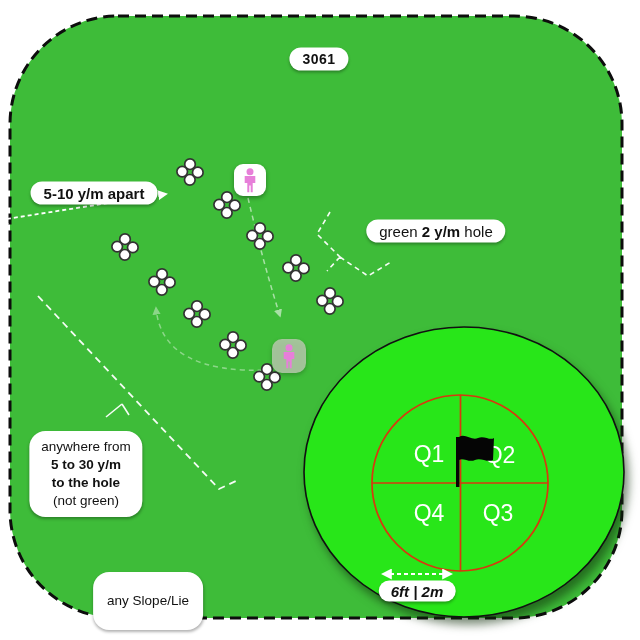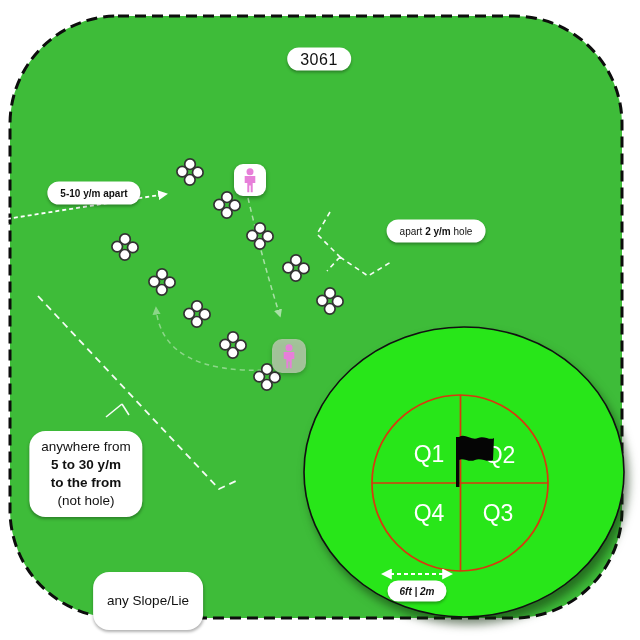--- a/index.html
+++ b/index.html
@@ -5,26 +5,26 @@
   html,body{margin:0;padding:0;background:#fff;}
   .stage{
     position:relative;width:640px;height:640px;background:#ffffff;
     font-family:"Liberation Sans",sans-serif;overflow:hidden;
   }
   .scene{position:absolute;left:0;top:0;width:640px;height:640px;}
   .pill{
     position:absolute;transform:translate(-50%,-50%);
     background:#ffffff;border-radius:16px;color:#111;
     box-shadow:0 2px 3px rgba(0,0,0,.30);
-    font-size:10px;font-weight:600;line-height:17px;
+    font-size:15px;font-weight:600;line-height:17px;
     padding:3px 13px;white-space:nowrap;text-align:center;z-index:5;
   }
   .pill .rw{font-weight:400;}
   .pill .bd{font-weight:700;}
-  .drill-num{font-weight:400;font-size:16px;letter-spacing:.5px;}
+  .drill-num{font-weight:700;font-size:14px;letter-spacing:.5px;}
   .note{
     position:absolute;transform:translate(-50%,-50%);
     background:#ffffff;border-radius:16px;color:#111;
     box-shadow:0 2px 3px rgba(0,0,0,.30);
     font-size:13.5px;line-height:18px;padding:7px 12px;
     text-align:center;white-space:nowrap;z-index:5;
   }
   .note .bd{font-weight:700;text-align:center;}
   .qlabel{
     font-family:"Liberation Sans",sans-serif;
@@ -112,30 +112,30 @@
 
       <line x1="383" y1="574" x2="451" y2="574" stroke="#ffffff" stroke-width="2" stroke-dasharray="4 3" marker-start="url(#mw)" marker-end="url(#mw)"></line>
     </g>
   </svg>
 
   <div class="pill drill-num" style="left:319px;top:59px;">3061</div>
 
   <div class="pill" style="left:94px;top:193px;">5-10 y/m apart</div>
 
   <div class="pill" style="left:436px;top:231px;">
-    <span class="rw">apart</span>
+    <span class="rw">green</span>
     <span class="bd">2 y/m</span>
     <span class="rw">hole</span>
   </div>
 
   <div class="note" style="left:86px;top:474px;">
     <div>anywhere from</div>
     <div class="bd">5 to 30 y/m</div>
-    <div class="bd">to the from</div>
-    <div>(not hole)</div>
+    <div class="bd">to the hole</div>
+    <div>(not green)</div>
   </div>
 
   <div class="note" style="left:148px;top:601px;padding:20px 14px;">
     <div>any Slope/Lie</div>
   </div>
 
   <div class="pill" style="left:417px;top:591px;padding:2px 12px;font-style:italic;">6ft | 2m</div>
 </div>
 
 </body></html>

